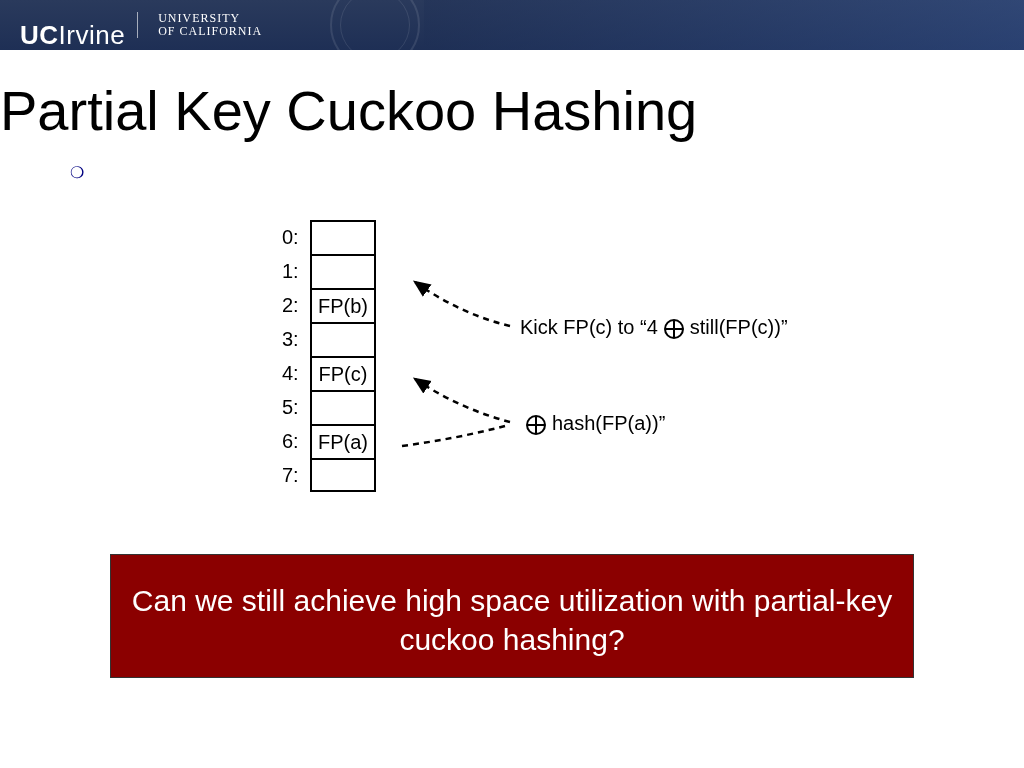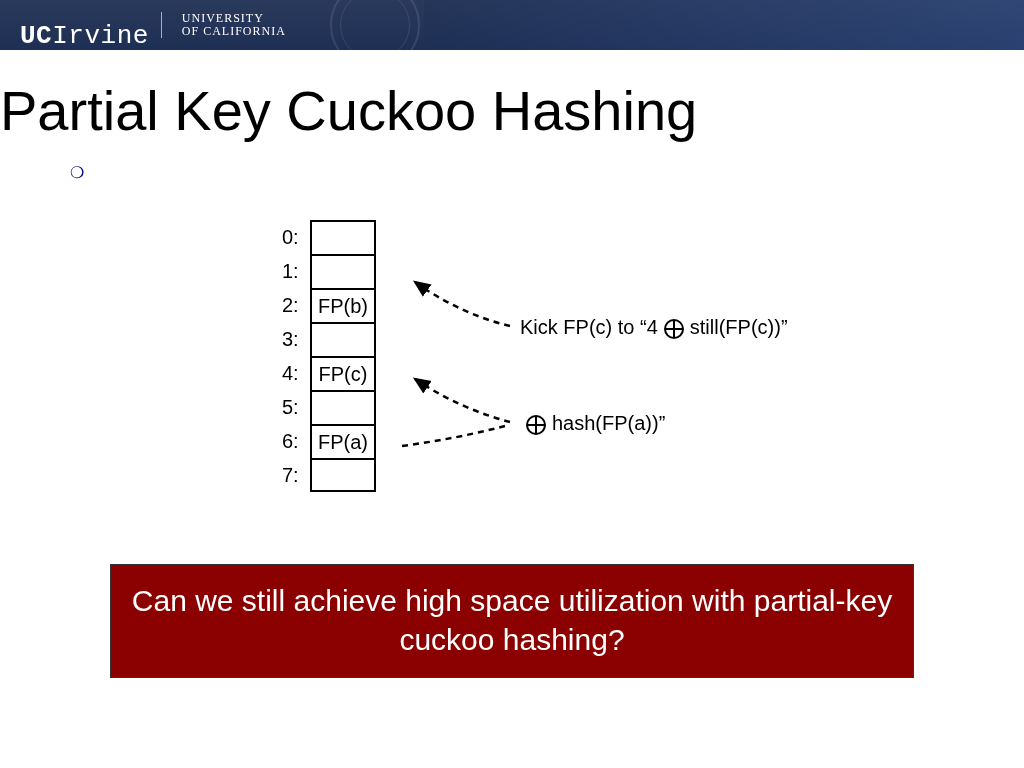--- a/index.html
+++ b/index.html
@@ -26,21 +26,21 @@
     content: "";
     position: absolute;
     right: 0;
     top: 0;
     bottom: 0;
     width: 600px;
     background: linear-gradient(to right, #1e2f55 0%, #3a5a9a 100%);
     opacity: 0.4;
   }
   .uci-logo {
-    font-family: Liberation Mono, monospace;
+    font-family: Liberation Sans, sans-serif;
     font-size: 26px;
     font-weight: bold;
     letter-spacing: 0.5px;
     margin-top: 21px;
   }
   .uci-logo .uc { font-weight: bold; }
   .uci-logo .irvine { font-weight: normal; }
   .uni-text {
     margin-left: 12px;
     padding-left: 20px;
@@ -167,21 +167,21 @@
   .question-box {
     position: absolute;
     left: 110px;
     bottom: 90px;
     width: 804px;
     background: #8b0000;
     border: 1px solid #333;
     color: #fff;
     font-size: 30px;
     text-align: center;
-    padding: 16px 20px 18px;
+    padding: 26px 20px 18px;
     line-height: 1.3;
   }
 </style>
 </head>
 <body>
 
 <div class="header-banner">
   <span class="uci-logo">
     <span class="uc">UC</span><span class="irvine">Irvine</span>
   </span>

